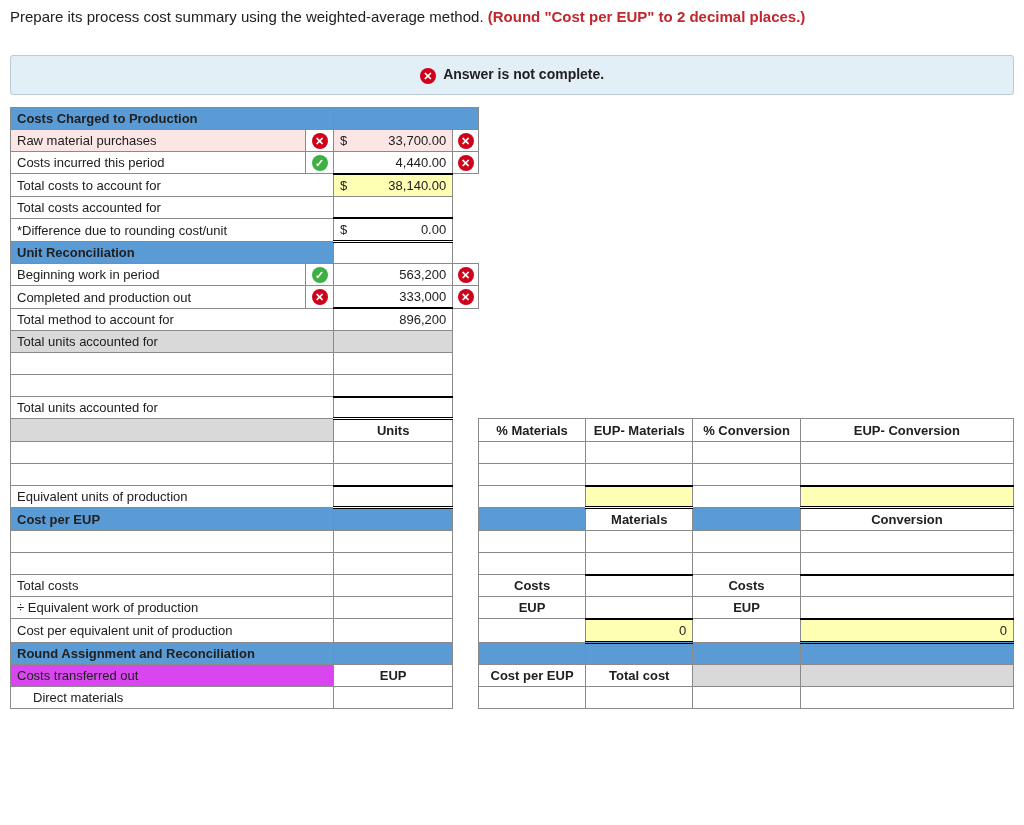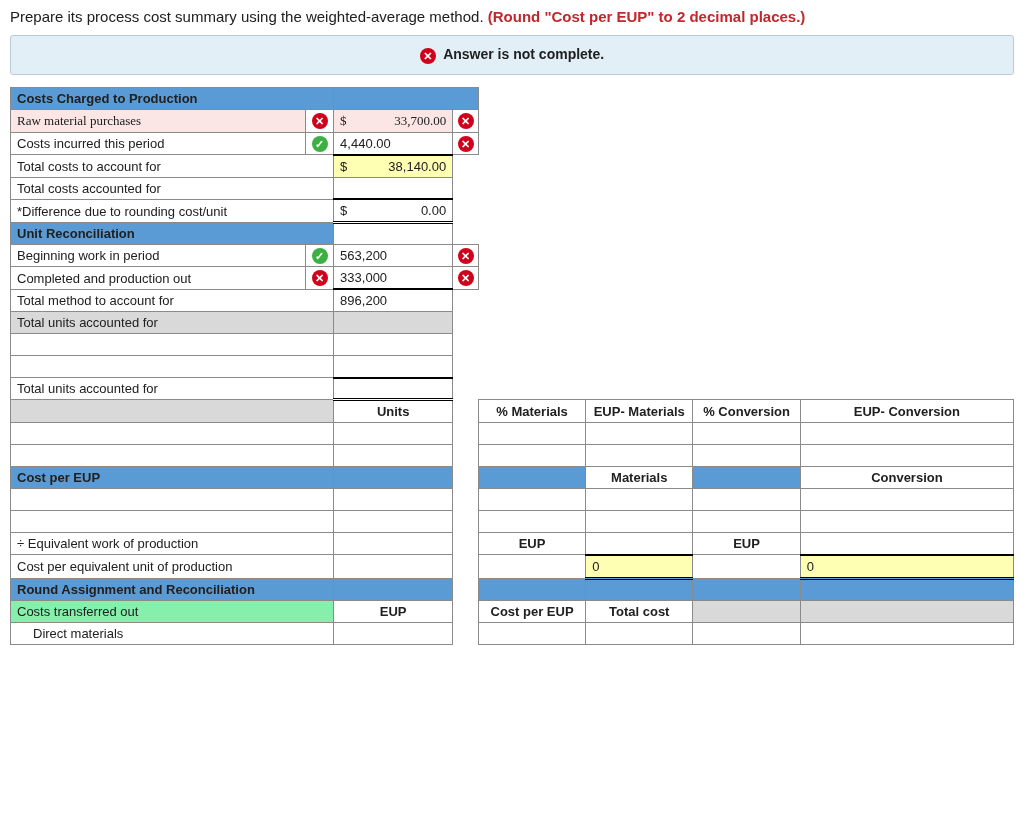--- a/index.html
+++ b/index.html
@@ -4,21 +4,21 @@
 <style>
   * { box-sizing: border-box; }
   body {
     margin: 0;
     padding: 8px 10px;
     font-family: Arial, Helvetica, sans-serif;
     font-size: 14px;
     color: #202020;
     background: #fff;
   }
-  .instruction { font-size: 15px; margin-bottom: 10px; }
+  .instruction { font-size: 15px; margin-bottom: 30px; }
   .instruction .red { color: #c1272d; font-weight: bold; }
   .status-bar {
     background: #e3eff7;
     border: 1px solid #b9cbd8;
     border-radius: 3px;
     padding: 10px 0;
     text-align: center;
     font-weight: bold;
     margin-bottom: 12px;
   }
@@ -31,23 +31,23 @@
   .tbl td, .tbl th {
     border: 1px solid #8a8a8a;
     padding: 3px 6px;
     height: 22px;
     vertical-align: middle;
     background: #fff;
   }
   .tbl th { font-weight: bold; text-align: center; }
   .blue-row td, td.blue-cell { background: #5b9bd5; font-weight: bold; }
   .grey-row td, td.grey-cell { background: #d9d9d9; }
-  .pink-cell { background: #fbe5e5 !important; font-family: Liberation Serif, serif; }
+  .pink-cell { background: #fbe5e5 !important; }
   .yellow-cell { background: #ffffb3 !important; }
-  .num { text-align: left; font-family: Arial, sans-serif; }
+  .num { text-align: right; font-family: Arial, sans-serif; }
   .dollar-cell { display:flex; justify-content: space-between; }
   .dollar-cell .sym { float:left; }
   .dollar-cell .val { float:right; }
   .icon {
     display: inline-block;
     width: 16px; height: 16px;
     border-radius: 50%;
     color: #fff;
     font-size: 11px;
     line-height: 16px;
@@ -212,20 +212,29 @@
 </tr>
 <tr>
   <td colspan="2"></td>
   <td></td>
   <td style="border:none"></td>
   <td></td>
   <td></td>
   <td></td>
   <td colspan="2"></td>
 </tr>
+<tr>
+  <td colspan="2">Equivalent units of production</td>
+  <td class="bottom-total double-bottom"></td>
+  <td style="border:none"></td>
+  <td></td>
+  <td class="yellow-cell bottom-total double-bottom"></td>
+  <td></td>
+  <td colspan="2" class="yellow-cell bottom-total double-bottom"></td>
+</tr>
 
 <tr>
   <td colspan="2" class="blue-cell">Cost per EUP</td>
   <td class="blue-cell"></td>
   <td style="border:none"></td>
   <td class="blue-cell"></td>
   <th class="blue-cell">Materials</th>
   <td class="blue-cell"></td>
   <th colspan="2" class="blue-cell">Conversion</th>
 </tr>
@@ -241,20 +250,29 @@
 <tr>
   <td colspan="2"></td>
   <td></td>
         <td style="border:none"></td>
   <td></td>
         <td></td>
   <td></td>
         <td colspan="2"></td>
 </tr>
 <tr>
+  <td colspan="2">Total costs</td>
+  <td></td>
+        <td style="border:none"></td>
+  <th class="grey-cell">Costs</th>
+  <td class="bottom-total"></td>
+  <th class="grey-cell">Costs</th>
+  <td colspan="2" class="bottom-total"></td>
+</tr>
+<tr>
   <td colspan="2">÷ Equivalent work of production</td>
   <td></td>
         <td style="border:none"></td>
   <th class="grey-cell">EUP</th>
   <td></td>
   <th class="grey-cell">EUP</th>
   <td colspan="2"></td>
 </tr>
 <tr>
   <td colspan="2">Cost per equivalent unit of production</td>
@@ -269,21 +287,21 @@
 <tr class="blue-row">
   <td colspan="2">Round Assignment and Reconciliation</td>
   <td></td>
         <td style="border:none;background:#fff"></td>
   <td></td>
         <td></td>
         <td></td>
         <td colspan="2"></td>
 </tr>
 <tr class="grey-row">
-  <td colspan="2" style="background:#86efac">Costs transferred out</td>
+  <td colspan="2" style="background:#d946ef">Costs transferred out</td>
   <th>EUP</th>
   <td style="border:none;background:#fff"></td>
   <th>Cost per EUP</th>
   <th>Total cost</th>
   <td></td>
         <td colspan="2"></td>
 </tr>
 <tr>
   <td colspan="2" style="padding-left:22px">Direct materials</td>
   <td></td>

